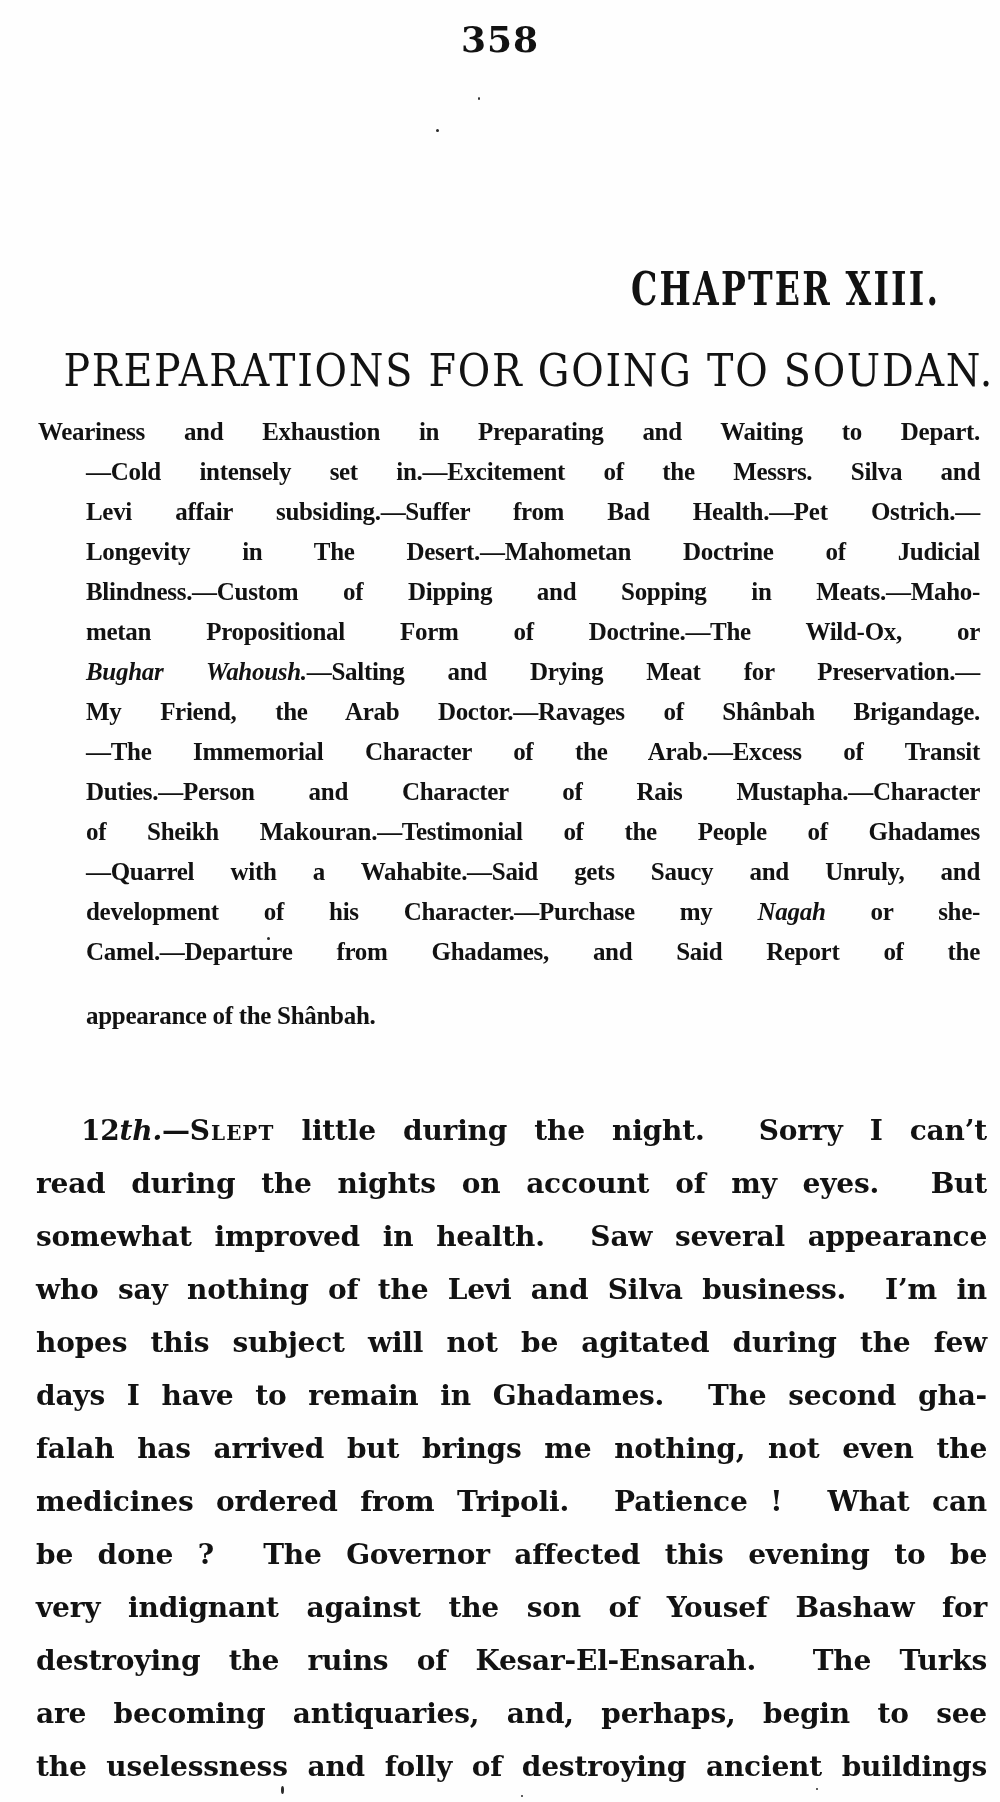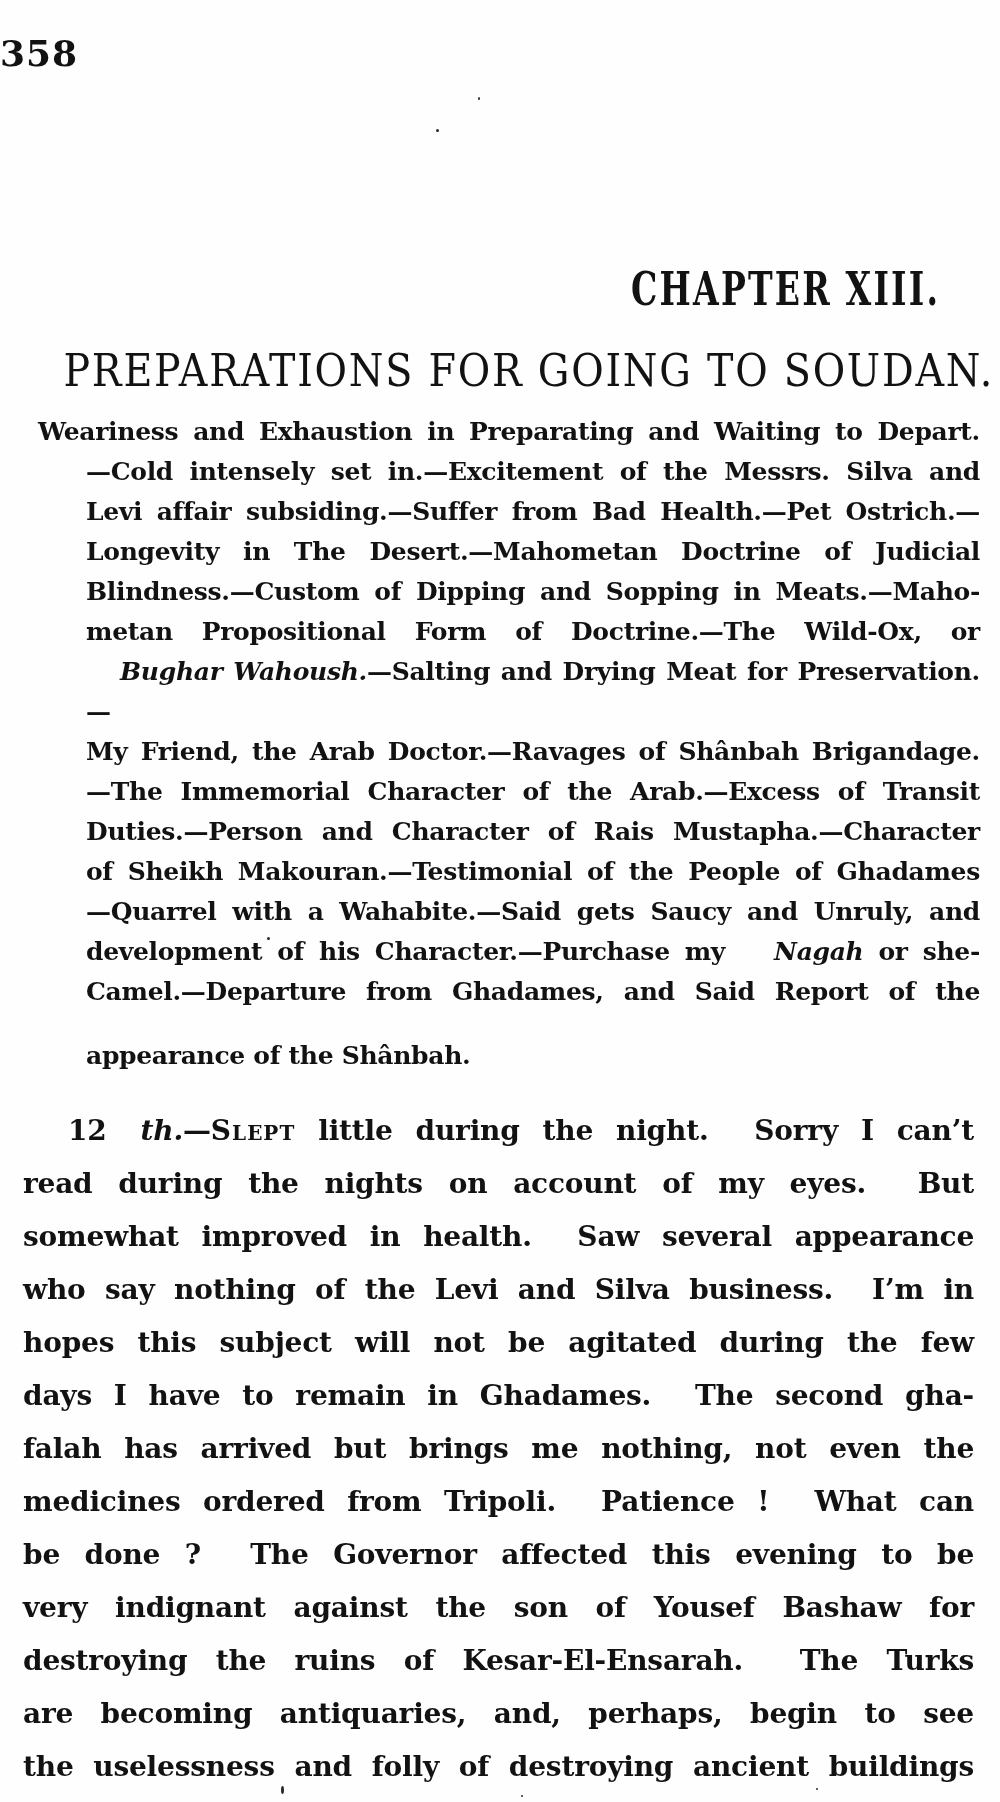--- a/index.html
+++ b/index.html
@@ -11,23 +11,24 @@
   .page {
     position: relative;
     width: 1000px;
     height: 1802px;
     background: var(--paper, #fefefe);
     color: var(--ink, #121212);
     overflow: hidden;
   }
   .page-number {
     position: absolute;
-    top: 32px;
+    top: 18px;
     left: 0;
     width: 100%;
+    text-align: center;
     font-size: 36px;
     font-weight: bold;
     letter-spacing: 1px;
   }
   .chapter-title {
     position: absolute;
     top: 262px;
     left: 0;
     width: 100%;
     margin: 0;
@@ -61,41 +62,41 @@
   }
   .summary {
     position: absolute;
     top: 412px;
     left: 38px;
     width: 942px;
     font-size: 25px;
     font-weight: bold;
     letter-spacing: -0.3px;
   }
-  .summary .line { line-height: 40px; }
+  .summary .line { line-height: 40px; font-family: Liberation Serif, serif; }
   .body-text {
     position: absolute;
     top: 1104px;
-    left: 23px;
+    left: 36px;
     width: 951px;
     font-size: 28px;
     font-weight: bold;
     letter-spacing: -0.2px;
   }
   .body-text .line { line-height: 53px; }
   .line {
     text-align: justify;
     text-align-last: justify;
     white-space: pre-wrap;
   }
   .line.indent { padding-left: 48px; }
   .line.first { text-indent: 45px; }
   .line.no-stretch { text-align-last: left; margin-top: 24px; }
   .seg-normal { font-style: normal; }
-  .seg-italic { font-style: italic; margin-left: 34px; }
+  .seg-italic { font-style: italic; }
   .seg-smallcaps { font-variant: small-caps; letter-spacing: 1px; }
   .speck {
     position: absolute;
     background: #2a2a2a;
     border-radius: 50%;
   }
 </style>
 </head>
 <body>
 

